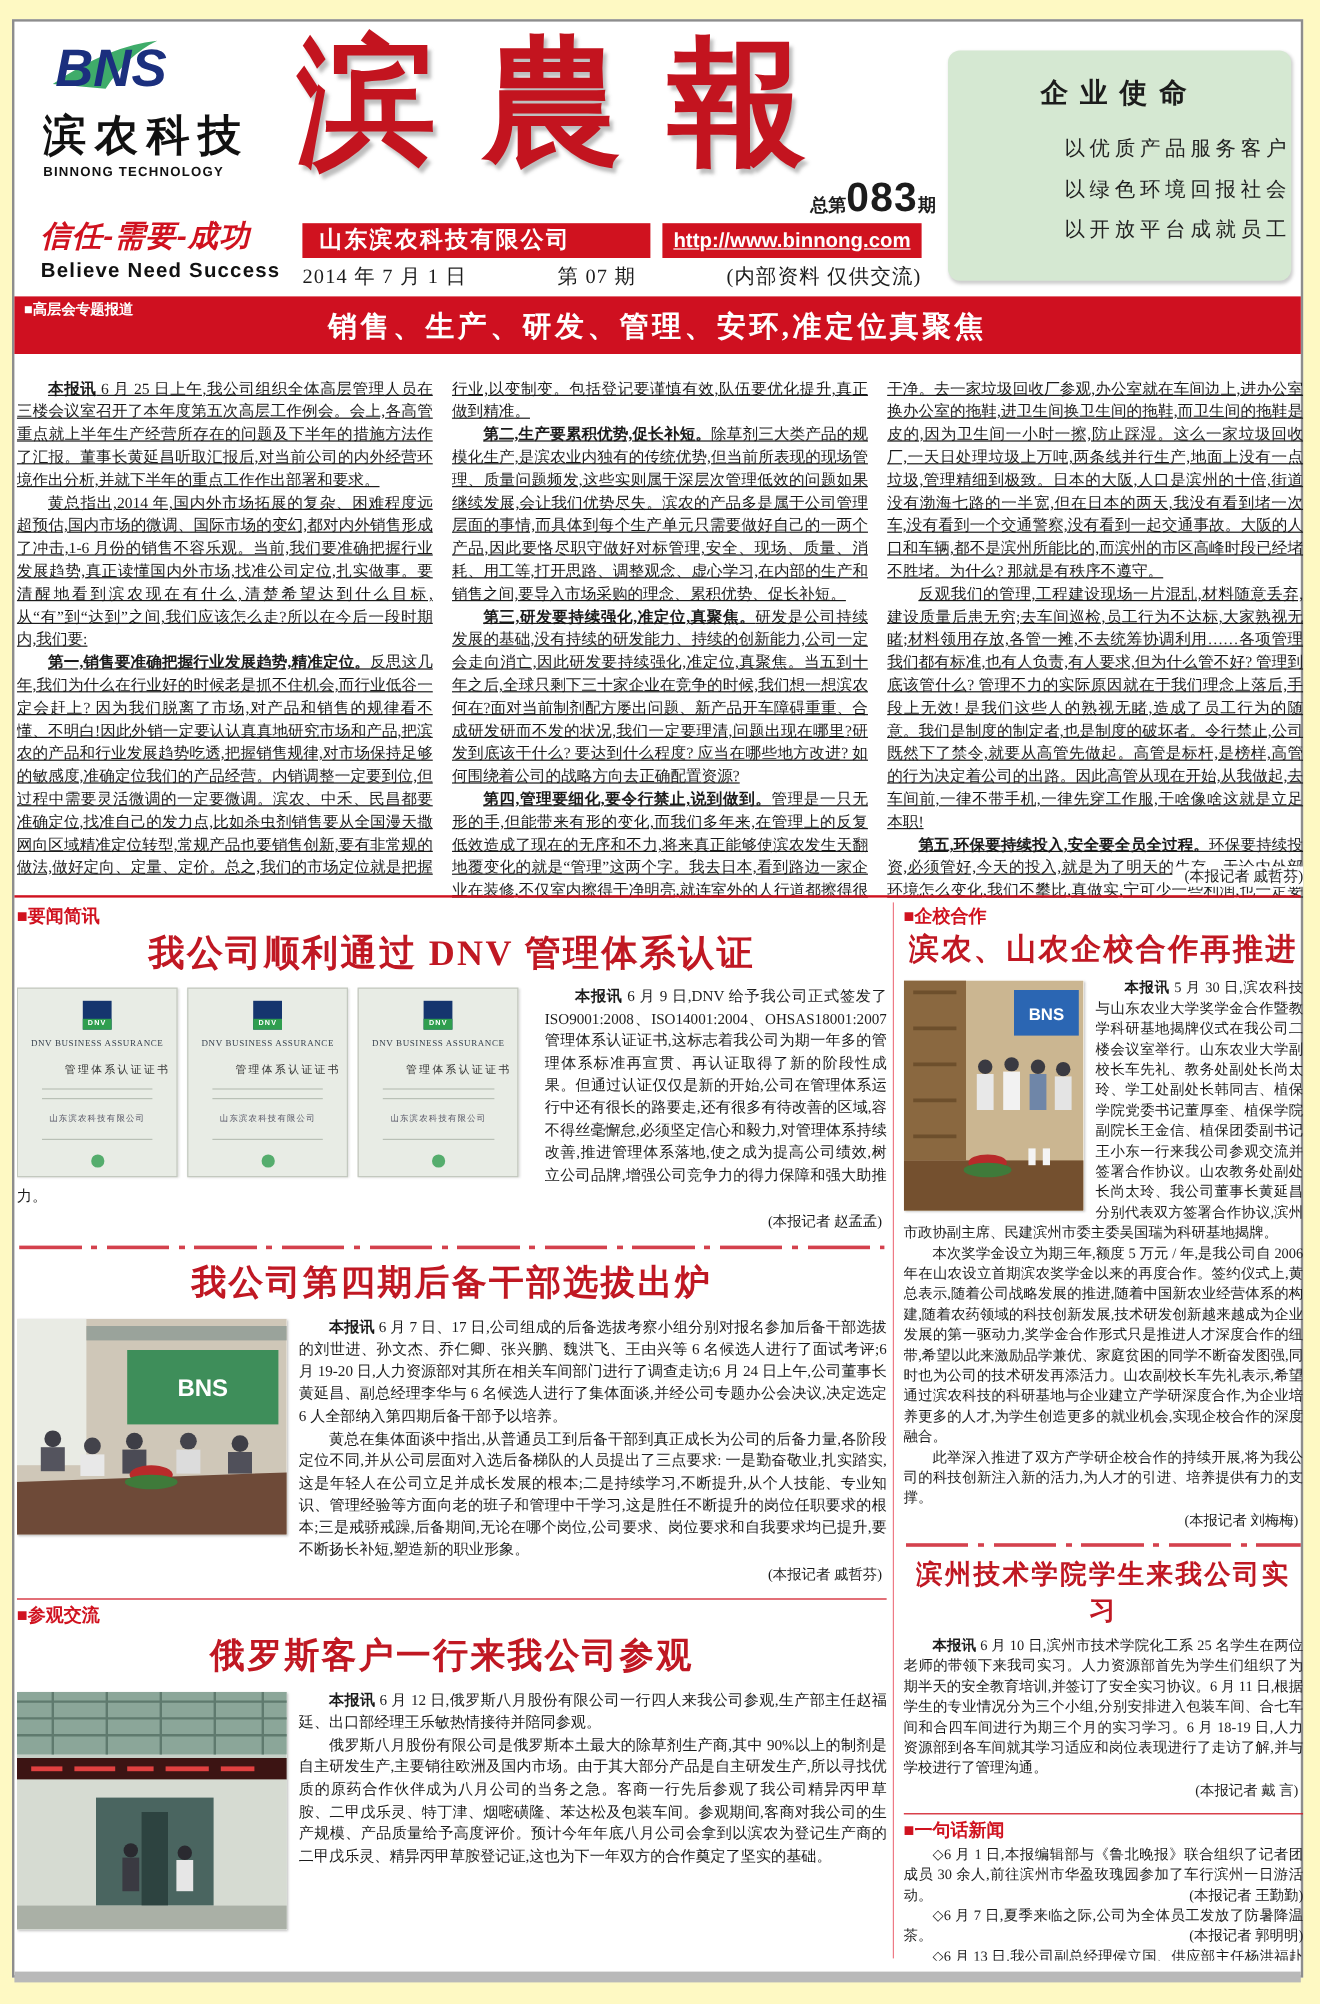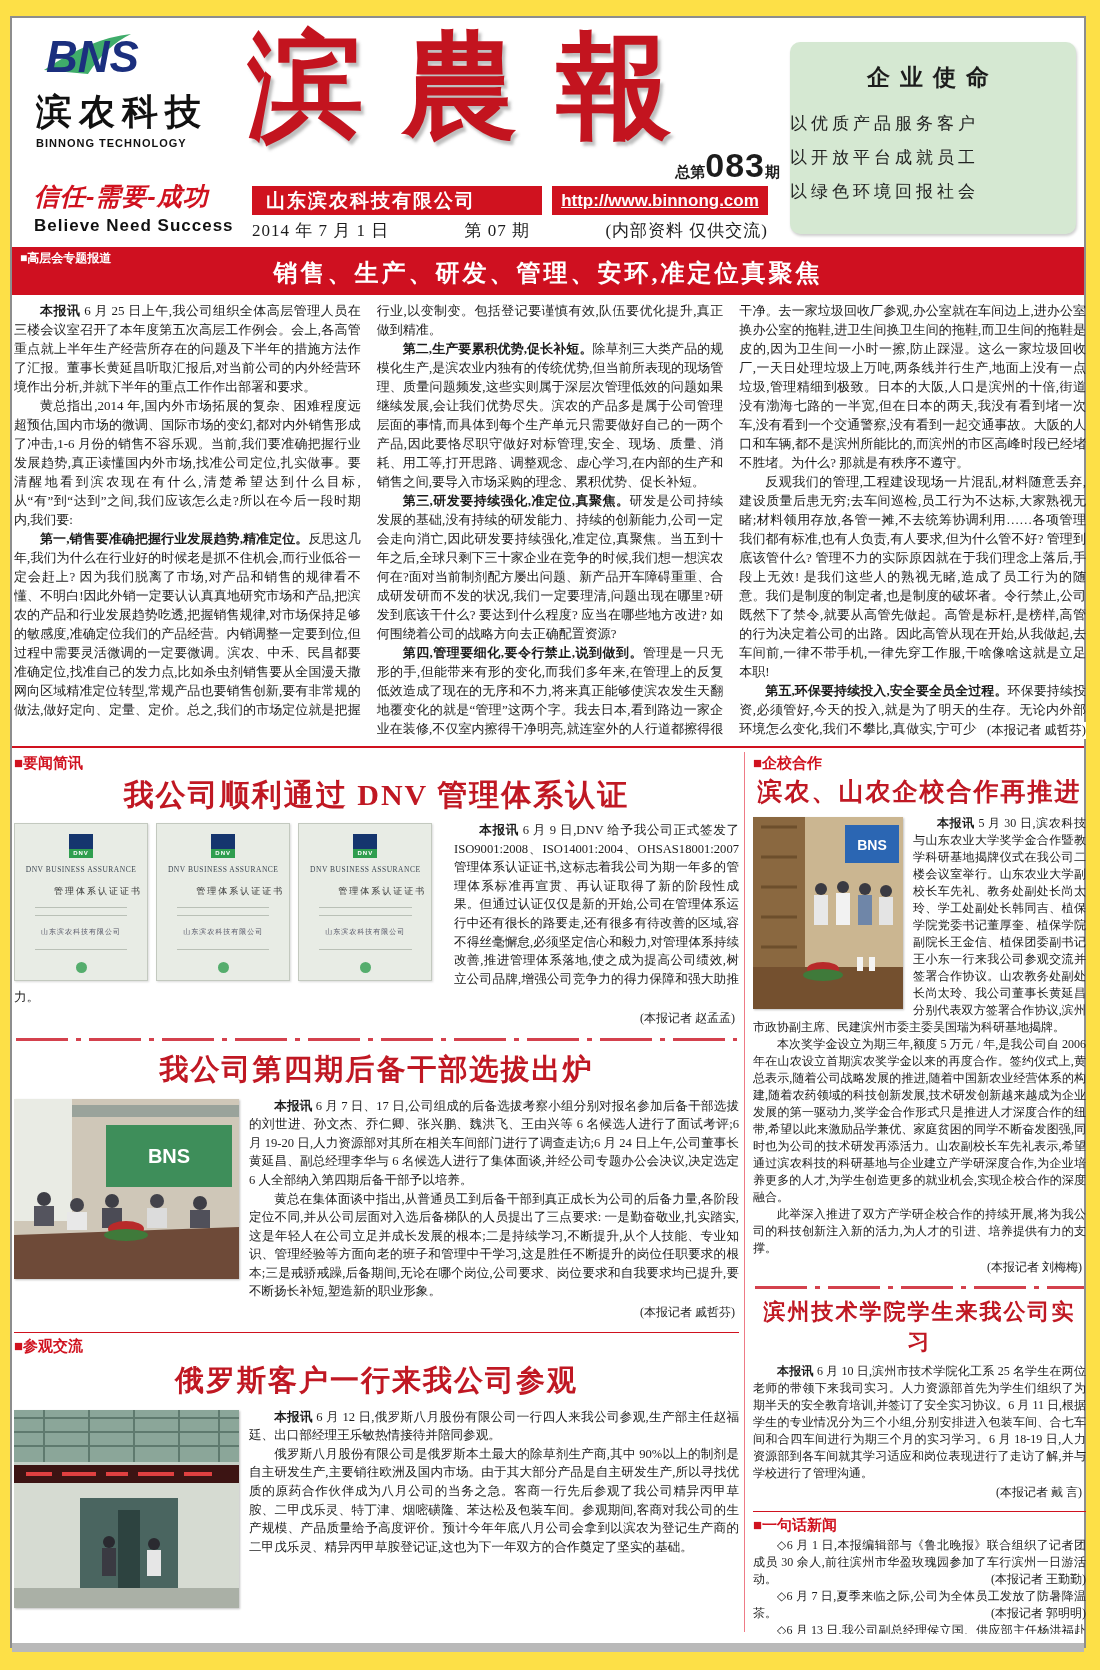--- a/index.html
+++ b/index.html
@@ -1,46 +1,46 @@
 <!DOCTYPE html>
 <html><head>
 <meta charset="utf-8">
 <style>
   html,body{margin:0;padding:0;}
   body{width:1100px;height:1670px;background:#f2f2f2;font-family:"Liberation Serif","DejaVu Serif",serif;color:#1c1c1c;}
-  .page{position:relative;width:1100px;height:1670px;background:#fde047;overflow:hidden;}
+  .page{position:relative;width:1100px;height:1670px;background:#fef9c3;overflow:hidden;}
   .frame{position:absolute;left:10px;top:16px;width:1076px;height:1632px;border:2px solid #8d8d8d;box-sizing:border-box;background:#fff;}
   .bottom-bar{position:absolute;left:12px;bottom:18px;width:1072px;height:9px;background:#b9b9b9;}
 
   
   .logo{position:absolute;left:36px;top:30px;width:210px;}
   .logo-cn{font-family:Liberation Sans, sans-serif;font-weight:bold;font-size:36px;letter-spacing:7px;color:#111;margin-top:2px;}
   .logo-en{font-family:"Liberation Sans",sans-serif;font-weight:bold;font-size:11px;letter-spacing:1px;color:#111;}
   .slogan{position:absolute;left:34px;top:180px;width:215px;}
   .slogan-cn{color:#d0121f;font-family:"Liberation Sans",sans-serif;font-weight:bold;font-style:italic;font-size:25px;letter-spacing:1px;white-space:nowrap;}
   .slogan-en{font-family:"Liberation Sans",sans-serif;font-weight:bold;font-size:17px;color:#111;margin-top:3px;letter-spacing:1px;}
   .mast-title{position:absolute;left:248px;top:8px;width:480px;height:160px;line-height:158px;font-size:116px;font-weight:bold;color:#c3141f;letter-spacing:38px;white-space:nowrap;text-shadow:3px 4px 3px rgba(110,110,110,.45);}
   .issue-total{position:absolute;left:620px;top:146px;width:160px;text-align:right;white-space:nowrap;}
   .issue-total .sm{font-size:15px;font-weight:bold;font-family:"Liberation Sans",sans-serif;}
   .issue-total .num{font-size:34px;font-weight:bold;font-family:"Liberation Sans",sans-serif;letter-spacing:1px;}
   .company-bar{position:absolute;left:252px;top:186px;width:290px;height:29px;background:#d0121f;color:#fff;font-family:"Liberation Sans",sans-serif;font-weight:bold;font-size:19px;line-height:29px;padding-left:14px;box-sizing:border-box;letter-spacing:2px;}
   .web-box{position:absolute;left:552px;top:186px;width:216px;height:29px;background:#d0121f;color:#fff;text-align:center;font-family:"Liberation Sans",sans-serif;font-weight:bold;font-size:17px;line-height:29px;text-decoration:underline;}
   .date-row{position:absolute;left:252px;top:219px;width:516px;display:flex;justify-content:space-between;font-size:17px;letter-spacing:1px;}
   .mission{position:absolute;left:790px;top:42px;width:286px;height:192px;background:#d5e8d2;border-radius:10px;box-shadow:1px 2px 3px rgba(0,0,0,.2);}
   .mission-title{text-align:center;font-weight:bold;font-size:23px;letter-spacing:10px;margin-top:20px;font-family:"Liberation Sans",sans-serif;}
   .mission-lines{margin-top:14px;}
-  .mission-lines div{text-align:left;font-size:17px;letter-spacing:4px;line-height:34px;color:#222;}
+  .mission-lines div{text-align:right;font-size:17px;letter-spacing:4px;line-height:34px;color:#222;}
 
   
   .band{position:absolute;left:12px;top:247px;width:1072px;height:48px;background:#cf1020;}
   .band-tag{position:absolute;left:8px;top:3px;color:#fff;font-size:12px;font-weight:bold;font-family:"Liberation Sans",sans-serif;}
   .band-headline{position:absolute;left:0;top:0;width:100%;height:48px;line-height:52px;text-align:center;color:#fff;font-size:24px;font-weight:bold;letter-spacing:3px;}
 
   
-  .main-article{position:absolute;left:14px;top:301px;width:1072px;height:442px;column-count:3;column-gap:16px;font-size:13px;line-height:19px;text-align:justify;overflow:hidden;}
+  .main-article{position:absolute;left:14px;top:314px;width:1072px;height:442px;column-count:3;column-gap:16px;font-size:13px;line-height:19px;text-align:justify;overflow:hidden;text-decoration:underline;}
   .main-article p{margin:0;text-indent:2em;}
   .main-article b{font-weight:bold;}
   .main-byline{position:absolute;right:14px;top:722px;background:#fff;font-size:12.5px;padding-left:10px;}
 
   .hr-red{position:absolute;left:12px;top:746px;width:1072px;height:2px;background:#d0121f;}
   .vr-red{position:absolute;left:744px;top:752px;width:1px;height:880px;background:#ee7b86;}
 
   
   .col-left{position:absolute;left:14px;top:752px;width:725px;height:882px;overflow:hidden;}
   .col-right{position:absolute;left:753px;top:752px;width:333px;height:882px;overflow:hidden;}
@@ -108,22 +108,22 @@
   <div class="date-row">
     <span>2014 年 7 月 1 日</span>
     <span>第 07 期</span>
     <span>(内部资料 仅供交流)</span>
   </div>
 
   <div class="mission">
     <div class="mission-title">企业使命</div>
     <div class="mission-lines">
         <div>以优质产品服务客户</div>
+        <div>以绿色环境回报社会</div>
         <div>以开放平台成就员工</div>
-        <div>以绿色环境回报社会</div>
       </div>
   </div>
 
   <div class="band">
     <div class="band-tag">■高层会专题报道</div>
     <div class="band-headline">销售、生产、研发、管理、安环,准定位真聚焦</div>
   </div>
 
   <div class="main-article">
       <p><b>本报讯</b> 6 月 25 日上午,我公司组织全体高层管理人员在三楼会议室召开了本年度第五次高层工作例会。会上,各高管重点就上半年生产经营所存在的问题及下半年的措施方法作了汇报。董事长黄延昌听取汇报后,对当前公司的内外经营环境作出分析,并就下半年的重点工作作出部署和要求。</p>

